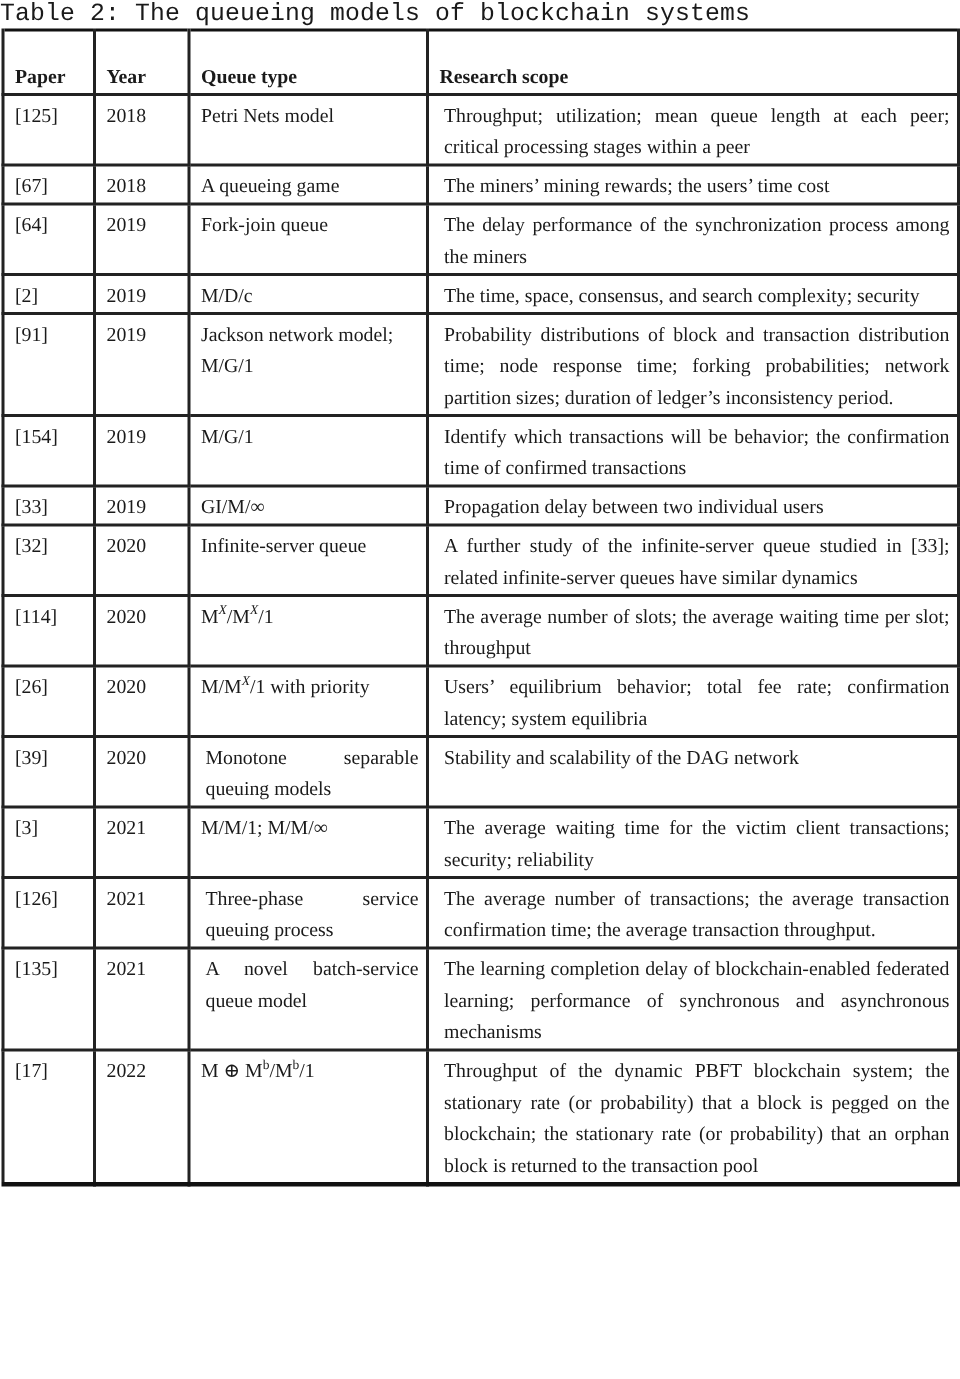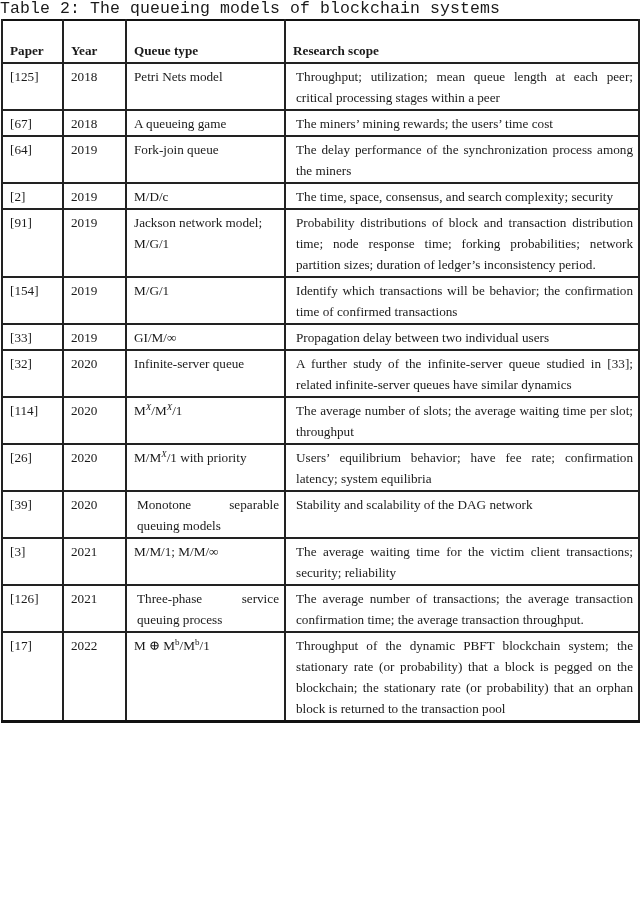--- a/index.html
+++ b/index.html
@@ -117,40 +117,46 @@
     <tr>
       <td>[114]</td>
       <td>2020</td>
       <td><span>M</span><sup>X</sup><span>/M</span><sup>X</sup><span>/1</span></td>
       <td class="scope">The average number of slots; the average waiting time per slot; throughput</td>
     </tr>
     <tr>
       <td>[26]</td>
       <td>2020</td>
       <td><span>M/M</span><sup>X</sup><span>/1 with priority</span></td>
-      <td class="scope">Users’ equilibrium behavior; have fee rate; confirmation latency; system equilibria</td>
+      <td class="scope">Users’ equilibrium behavior; total fee rate; confirmation latency; system equilibria</td>
     </tr>
     <tr>
       <td>[39]</td>
       <td>2020</td>
       <td class="qt justify">Monotone separable queuing models</td>
       <td class="scope">Stability and scalability of the DAG network</td>
     </tr>
     <tr>
       <td>[3]</td>
       <td>2021</td>
       <td>M/M/1; M/M/∞</td>
       <td class="scope">The average waiting time for the victim client transactions; security; reliability</td>
     </tr>
     <tr>
       <td>[126]</td>
       <td>2021</td>
       <td class="qt justify">Three-phase service queuing process</td>
       <td class="scope">The average number of transactions; the average transaction confirmation time; the average transaction throughput.</td>
     </tr>
+    <tr>
+      <td>[135]</td>
+      <td>2021</td>
+      <td class="qt justify">A novel batch-service queue model</td>
+      <td class="scope">The learning completion delay of blockchain-enabled federated learning; performance of synchronous and asynchronous mechanisms</td>
+    </tr>
     <tr class="last">
       <td>[17]</td>
       <td>2022</td>
       <td><span>M ⊕ M</span><sup class="b">b</sup><span>/M</span><sup class="b">b</sup><span>/1</span></td>
       <td class="scope">Throughput of the dynamic PBFT blockchain system; the stationary rate (or probability) that a block is pegged on the blockchain; the stationary rate (or probability) that an orphan block is returned to the transaction pool</td>
     </tr>
   </tbody>
 </table>
 
 </body></html>

